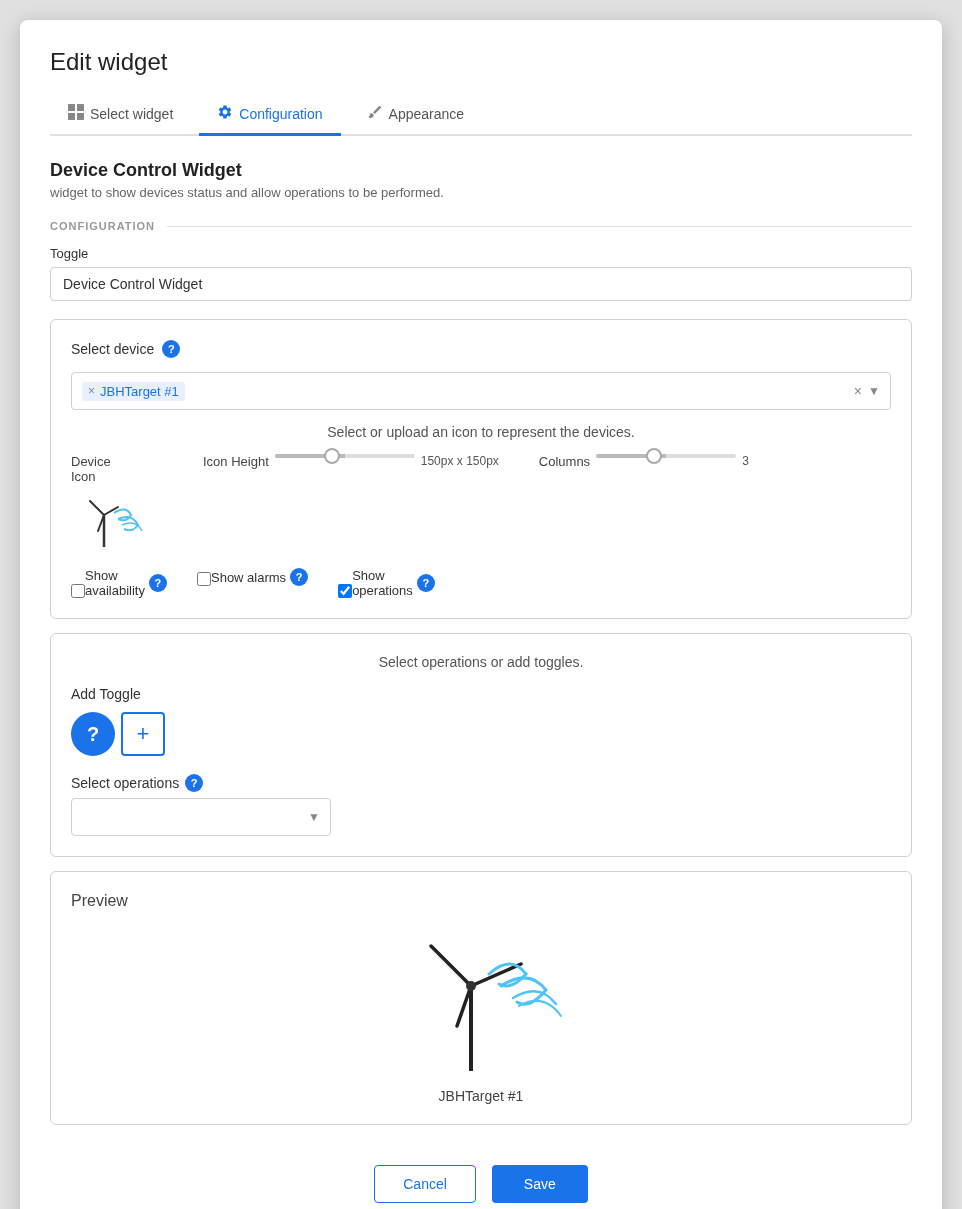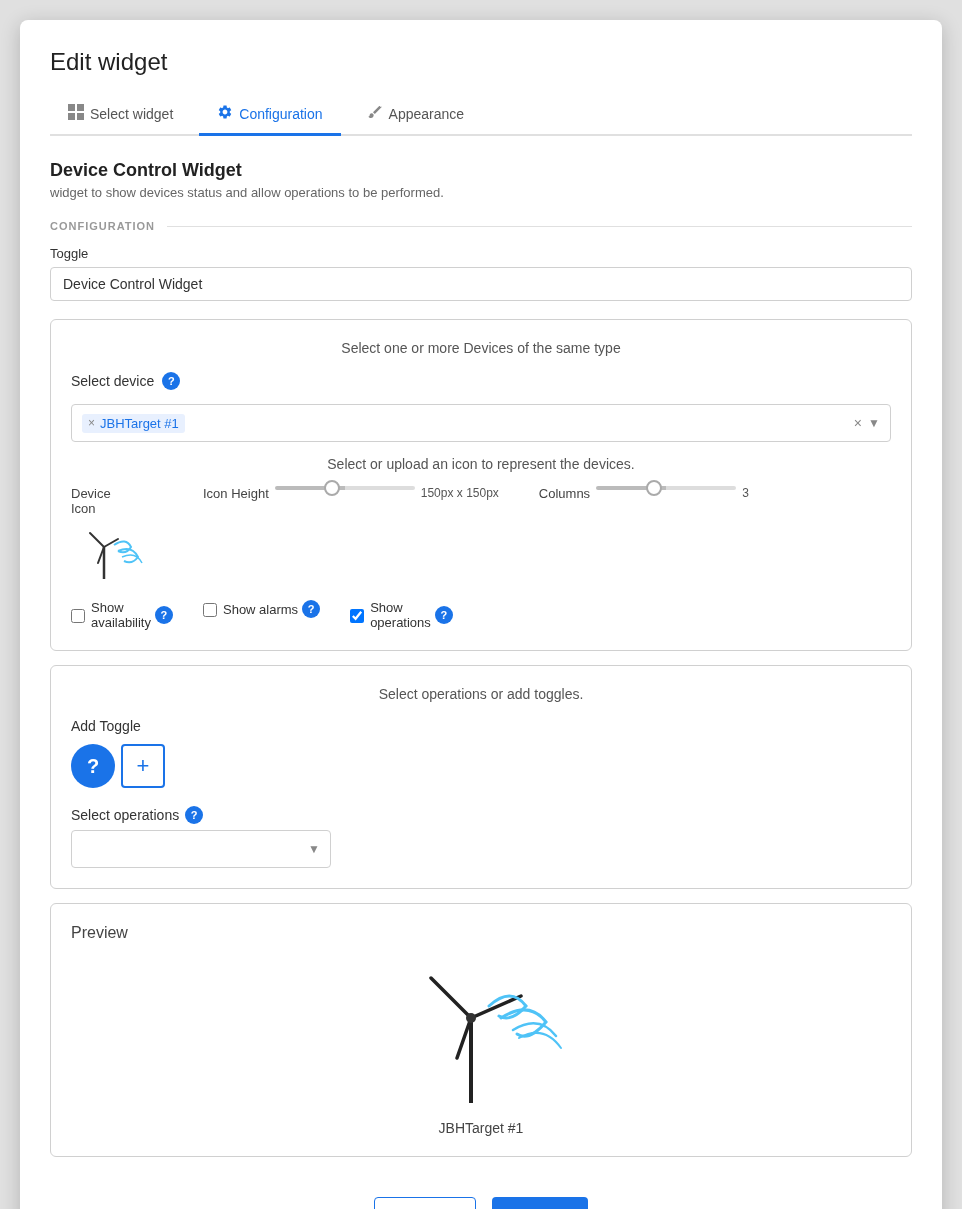--- a/index.html
+++ b/index.html
@@ -247,22 +247,21 @@
       text-align: center;
     }
     .checkboxes-row {
       display: flex;
       gap: 30px;
       margin-top: 16px;
       align-items: flex-start;
     }
     .checkbox-group {
       display: flex;
-      align-items: center;
-      gap: 6px;
+      align-items: flex-end;
     }
     .checkbox-group input[type="checkbox"] {
       margin-top: 2px;
       cursor: pointer;
       width: 14px;
       height: 14px;
     }
     .checkbox-label-wrap {
       display: flex;
       flex-direction: column;
@@ -438,21 +437,20 @@
     <span class="config-section-label">CONFIGURATION</span>
     <div class="config-divider"></div>
   </div>
 
   
   <div class="field-label">Toggle</div>
   <input class="text-input" type="text" value="Device Control Widget" style="">
 
   
   <div class="card">
-    <div class="card-header">Select one or more Devices of the same type</div>
 
     <div class="device-select-row">
       <span class="device-select-label">Select device</span>
       <span class="help-icon">?</span>
     </div>
 
     <div class="select-box">
       <span class="tag">
         <span class="remove">×</span>
         <span>JBHTarget #1</span>

